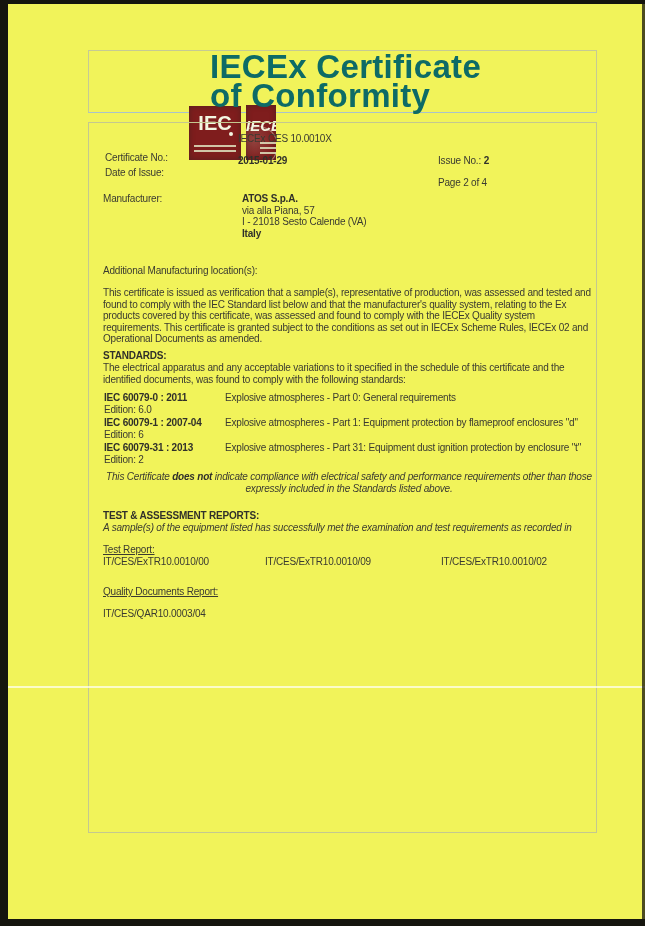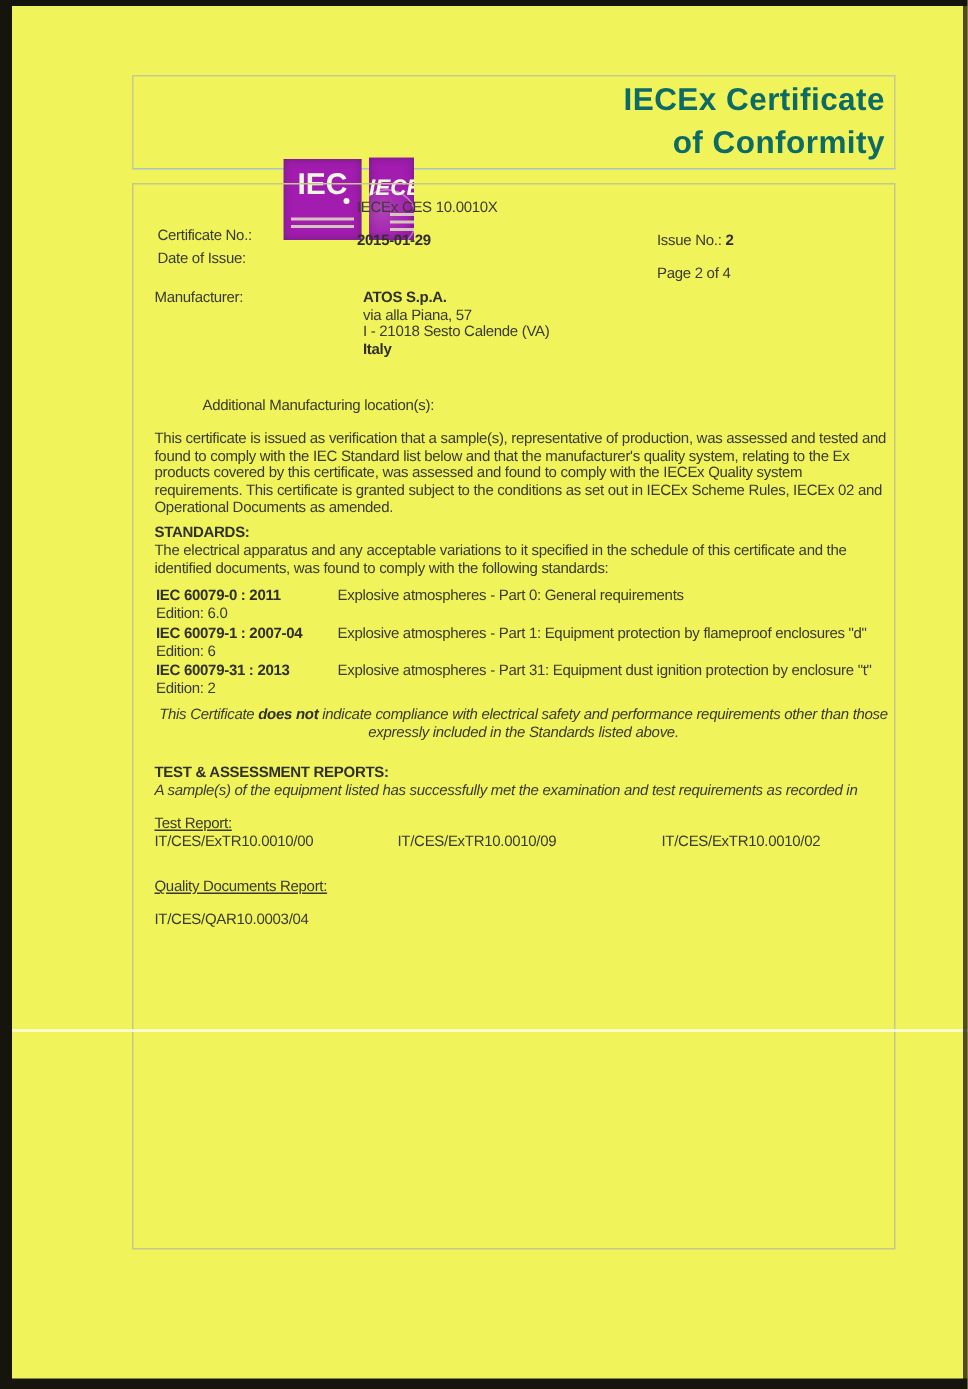--- a/index.html
+++ b/index.html
@@ -21,21 +21,21 @@
   .header-box {
     position:absolute; left:88px; top:50px; width:509px; height:63px;
     border:1px solid #c6ca94; border-bottom-color:#a9c3cb; box-sizing:border-box;
   }
   .content-box {
     position:absolute; left:88px; top:122px; width:509px; height:711px;
     border:1px solid #c4c88f; box-sizing:border-box;
   }
 
   .logo {
-    position:absolute; background:#a21caf; overflow:hidden;
+    position:absolute; background:#7f1d1d; overflow:hidden;
     box-shadow: inset 0 0 6px rgba(0,40,35,.35);
     text-decoration: underline;
   }
   .logo-iec   { left:100px; top:55px;  width:52px; height:54px; }
   .logo-iecex { left:157px; top:54px; width:30px; height:55px; }
   .logo .logo-text {
     position:absolute; left:0; right:0; top:6px; text-align:center;
     color:#f3f6e2; font-weight:bold; font-size:20px; letter-spacing:0;
   }
   .logo-iecex .logo-text { font-size:15px; font-style:italic; top:12px; }
@@ -50,21 +50,21 @@
   .logo-iecex .bar2 { left:14px; width:36px; bottom:11px; }
   .logo-iecex .bar3 { left:14px; width:36px; bottom:6px; }
   .logo-iecex .globe {
     position:absolute; width:38px; height:38px; border-radius:50%;
     border:1px solid rgba(235,243,215,.45); right:-2px; bottom:-6px;
     background:radial-gradient(circle at 40% 35%, rgba(235,243,215,.18), rgba(235,243,215,0) 65%);
   }
 
   .cert-title {
     position:absolute; left:210px; top:52px; width:380px;
-    text-align:right; color:#0d6b66; font-weight:bold; font-size:21px;
+    text-align:left; color:#0d6b66; font-weight:bold; font-size:33px;
     line-height:29px; letter-spacing:.3px;
   }
 
   .t {
     position:absolute; font-size:10px; line-height:11.6px; color:#3a3a31;
     letter-spacing:-.2px; white-space:nowrap;
   }
   .bold { font-weight:bold; color:#30302a; }
   .it   { font-style:italic; }
   .ul   { text-decoration:underline; }
@@ -114,21 +114,21 @@
     <span class="bold">2</span>
   </div>
   <div class="t" style="left:438px; top:177px;">Page 2 of 4</div>
 
   <div class="t" style="left:103px; top:193px;">Manufacturer:</div>
   <div class="t bold" style="left:242px; top:193px;">ATOS S.p.A.</div>
   <div class="t" style="left:242px; top:205px;">via alla Piana, 57</div>
   <div class="t" style="left:242px; top:216px;">I - 21018 Sesto Calende (VA)</div>
   <div class="t bold" style="left:242px; top:228px;">Italy</div>
 
-  <div class="t" style="left:103px; top:265px;margin-left:32px;">Additional Manufacturing location(s):</div>
+  <div class="t" style="left:103px; top:265px;">Additional Manufacturing location(s):</div>
 
   <div class="t wrap" style="left:103px; top:287px; width:492px;">This certificate is issued as verification that a sample(s), representative of production, was assessed and tested and found to comply with the IEC Standard list below and that the manufacturer's quality system, relating to the Ex products covered by this certificate, was assessed and found to comply with the IECEx Quality system requirements. This certificate is granted subject to the conditions as set out in IECEx Scheme Rules, IECEx 02 and Operational Documents as amended.</div>
 
   <div class="t bold" style="left:103px; top:350px;">STANDARDS:</div>
   <div class="t wrap" style="left:103px; top:362px; width:492px;">The electrical apparatus and any acceptable variations to it specified in the schedule of this certificate and the identified documents, was found to comply with the following standards:</div>
 
   <div class="t bold" style="left:104px; top:392px;">IEC 60079-0 : 2011</div>
   <div class="t" style="left:104px; top:404px;">Edition: 6.0</div>
   <div class="t" style="left:225px; top:392px;">Explosive atmospheres - Part 0: General requirements</div>
 

